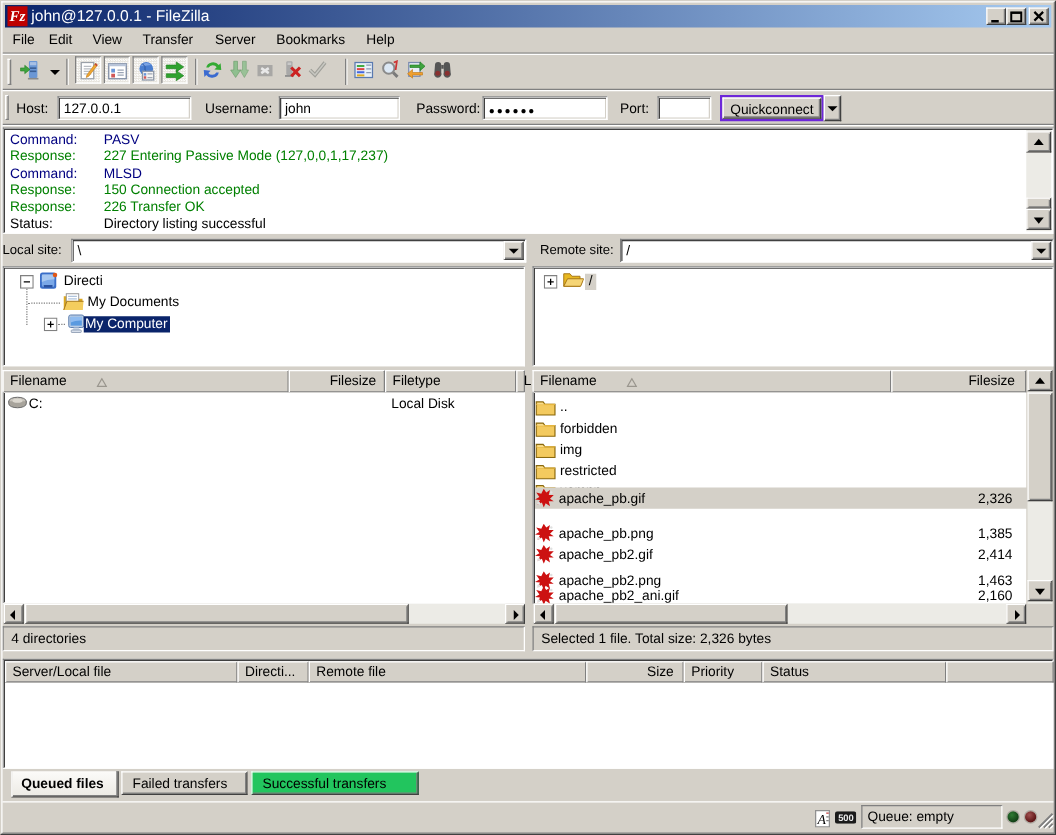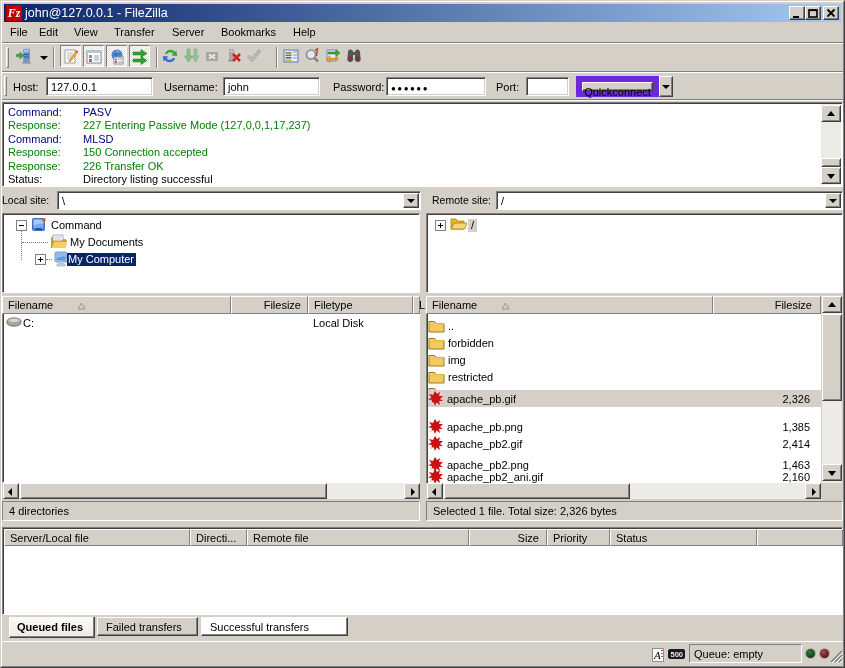--- a/index.html
+++ b/index.html
@@ -198,21 +198,21 @@
   <div id="quick" class="abs">
     <div class="grip" style="left:2px; top:3px; height:20px;"></div>
     <label style="left:11px;">Host:</label>
     <div class="field" style="left:44px; width:107px;">127.0.0.1</div>
     <label style="left:162px;">Username:</label>
     <div class="field" style="left:221px; width:97px;">john</div>
     <label style="left:331px;">Password:</label>
     <div class="field" style="left:384px; width:100px; font-size:8px; letter-spacing:1.5px; padding-top:6px;">●●●●●●</div>
     <label style="left:494px;">Port:</label>
     <div class="field" style="left:524px; width:43px;"></div>
-    <div class="abs" style="left:574px; top:3px; width:83px; height:21px; border:6px solid #6d28d9;">
+    <div class="abs" style="left:574px; top:3px; width:83px; height:21px; border:2px solid #6d28d9;">
       <div style="width:100%; height:100%; background:#D4D0C8; border:1px solid; border-color:#fff #404040 #404040 #fff; box-shadow:inset -1px -1px 0 #808080; text-align:center; padding-top:3px;">Quickconnect</div>
     </div>
     <div class="abs" style="left:657px; top:3px; width:14px; height:21px; background:#D4D0C8; border:1px solid; border-color:#fff #404040 #404040 #fff; box-shadow:inset -1px -1px 0 #808080;">
         <div class="arr" style="left:2px; top:8px; border-left:4px solid transparent; border-right:4px solid transparent; border-top:4px solid #000;"></div>
       </div>
   </div>
   <div class="etch abs" style="left:2px; top:99px; width:841px;"></div>
   <div id="log" class="abs">
     <div style="position:relative; width:100%; height:100%;">
       <div class="lab blue" style="top:3px;">Command:</div>
@@ -264,21 +264,21 @@
           <rect x="0.5" y="0.5" width="10" height="10" fill="#fff" stroke="#808080"></rect>
           <line x1="3" y1="5.5" x2="8" y2="5.5" stroke="#000"></line>
         </svg>
       <span class="abs" style="left:28px; top:0;"><svg width="16" height="16" viewBox="0 0 16 16">
             <rect x="1" y="1" width="13" height="13" rx="2" fill="#3a6ec8"></rect>
             <rect x="2.5" y="2.5" width="10" height="10" rx="1.5" fill="#7aa8e8"></rect>
             <path d="M2.5 2.5 h10 v4 a14 7 0 0 0 -10 2 Z" fill="#a8c8f0"></path>
             <rect x="4" y="11" width="7" height="2" fill="#2a52a0"></rect>
             <circle cx="13" cy="3" r="1.8" fill="#e05818"></circle>
           </svg></span>
-      <span class="abs" style="left:48px; top:2px;">Command</span>
+      <span class="abs" style="left:48px; top:2px;">Directi</span>
     </div>
     <div class="trow" style="left:0; top:20px; width:100%;">
       <span class="abs" style="left:47px; top:0;"><svg width="17" height="15" viewBox="0 0 17 15">
             <path d="M1 3 L6 3 L7.5 5 L16 5 L16 14 L1 14 Z" fill="#dca820"></path>
             <rect x="3" y="1" width="10" height="9" fill="#fff" stroke="#8a8a8a" stroke-width="0.7"></rect>
             <line x1="4.5" y1="3" x2="11.5" y2="3" stroke="#b0c4dc"></line>
             <line x1="4.5" y1="5" x2="11.5" y2="5" stroke="#b0c4dc"></line>
             <path d="M1 14 L3.5 7 L17 7 L16 14 Z" fill="#f4cd5e"></path>
             <path d="M1 14 L3.5 7 L17 7" fill="none" stroke="#a87818" stroke-width="0.8"></path>
           </svg></span>
@@ -471,21 +471,21 @@
       <div class="hcell" style="left:753px; width:86px; height:17px;"></div>
     </div>
   </div>
 
   <div class="abs" style="left:2px; top:617px; width:841px; height:21px;">
     <div class="abs" style="left:7px; top:0px; width:86px; height:21px; background:linear-gradient(#fcfbf9,#eceae4); border:1px solid; border-color:#fff #404040 #404040 #fff; border-top:none; box-shadow:inset -1px -1px 0 #808080; z-index:2;"></div>
     <div class="abs" style="left:15px; top:4px; font-weight:bold; z-index:4;">Queued files</div>
     <div class="abs" style="left:95px; top:0px; width:101px; height:19px; background:#D4D0C8; border:1px solid; border-color:#fff #404040 #404040 #fff; box-shadow:inset -1px -1px 0 #808080;">
         <div style="padding:3px 0 16px 8px;">Failed transfers</div>
       </div>
-    <div class="abs" style="left:199px; top:0px; width:147px; height:19px; background:#ffffff; border:1px solid; border-color:#fff #404040 #404040 #fff; box-shadow:inset -1px -1px 0 #808080;">
+    <div class="abs" style="left:199px; top:0px; width:134px; height:19px; background:#22c55e; border:1px solid; border-color:#fff #404040 #404040 #fff; box-shadow:inset -1px -1px 0 #808080;">
         <div style="padding:3px 0 0 8px;">Successful transfers</div>
       </div>
   </div>
 
   <div id="statusbar" class="abs">
     <span class="abs" style="left:650px; top:6px;"><svg width="13" height="14" viewBox="0 0 13 14">
           <rect x="0.5" y="0.5" width="11" height="13" fill="#fff" stroke="#909090"></rect>
           <text x="2" y="11" font-family="Liberation Serif" font-size="11" font-style="italic" fill="#000">A</text>
           <rect x="9" y="2" width="2" height="1" fill="#c04040"></rect>
           <rect x="9" y="5" width="2" height="1" fill="#808080"></rect>

